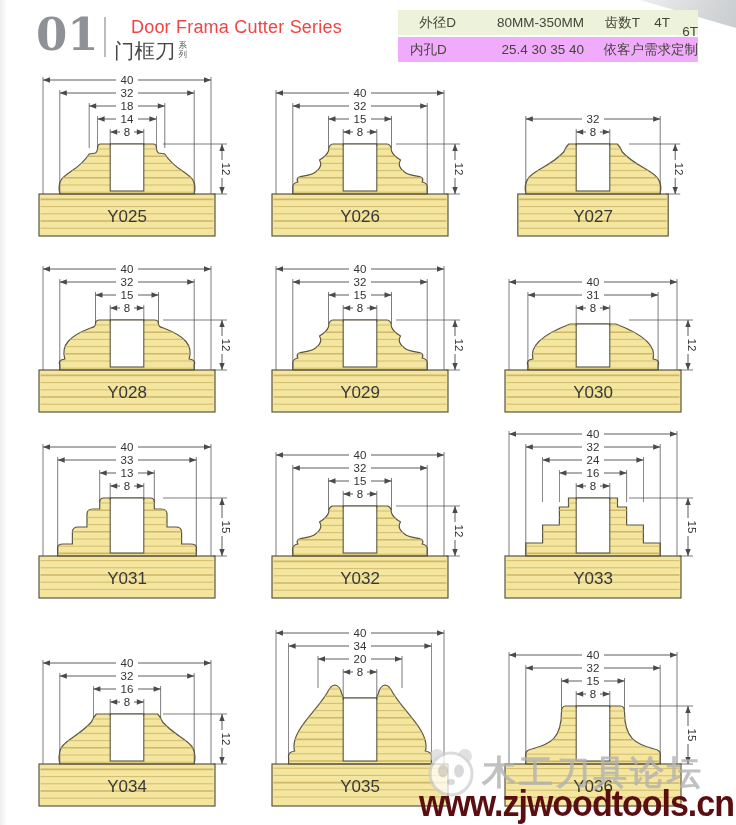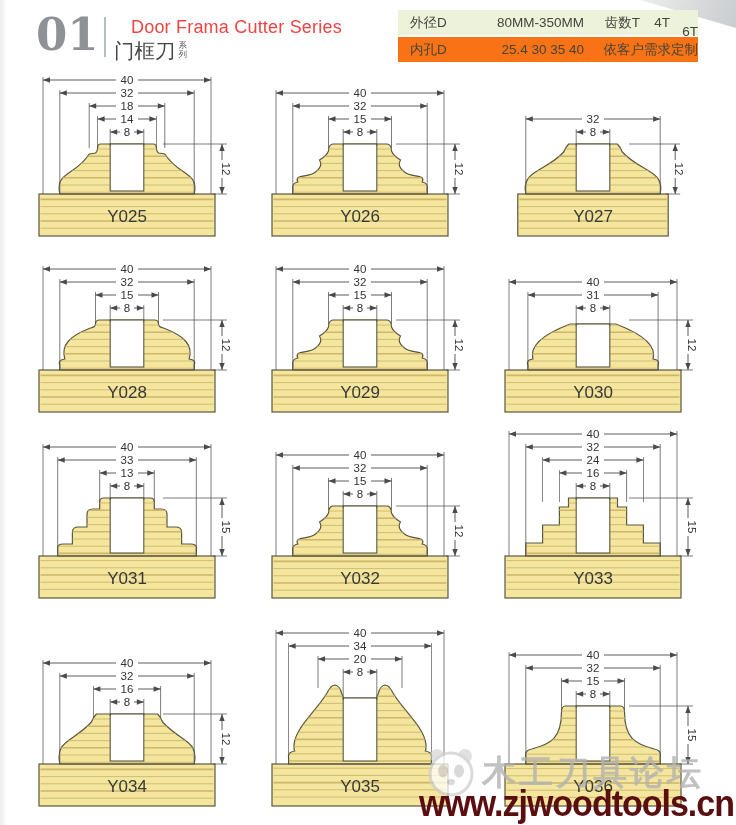--- a/index.html
+++ b/index.html
@@ -46,27 +46,27 @@
   <div class="sec-num">01</div>
   <div class="hdr-divider"></div>
   <div class="t-en">Door Frama Cutter Series</div>
   <div class="t-cn">
     <span>门框刀</span>
     <span class="t-small">系列</span>
   </div>
 
   <div id="spec-table">
       <div class="spec-row" style="background: rgb(237, 242, 219);">
-        <div class="spec-cell first" style="width: 58px;">外径D</div>
+        <div class="spec-cell first" style="width: 58px; text-align: right;">外径D</div>
         <div class="spec-cell" style="width: 128px;">80MM-350MM</div>
         <div class="spec-cell" style="width: 56px;">齿数T</div>
         <div class="spec-cell" style="width: 30px;">4T</div>
         <div class="spec-cell" style="width: 28px; margin-top: 18px;">6T</div>
       </div>
-      <div class="spec-row" style="background: #f97316;">
+      <div class="spec-row" style="background: #f0abfc;">
         <div class="spec-cell first" style="width: 58px;">内孔D</div>
         <div class="spec-cell" style="width: 128px;">25.4 30 35 40</div>
         <div class="spec-cell" style="width: 114px;">依客户需求定制</div>
       </div>
     </div>
 
   <div id="grid">
       <div class="cell">
         <svg width="233" height="180" viewBox="0 0 233 180">
           <g>

